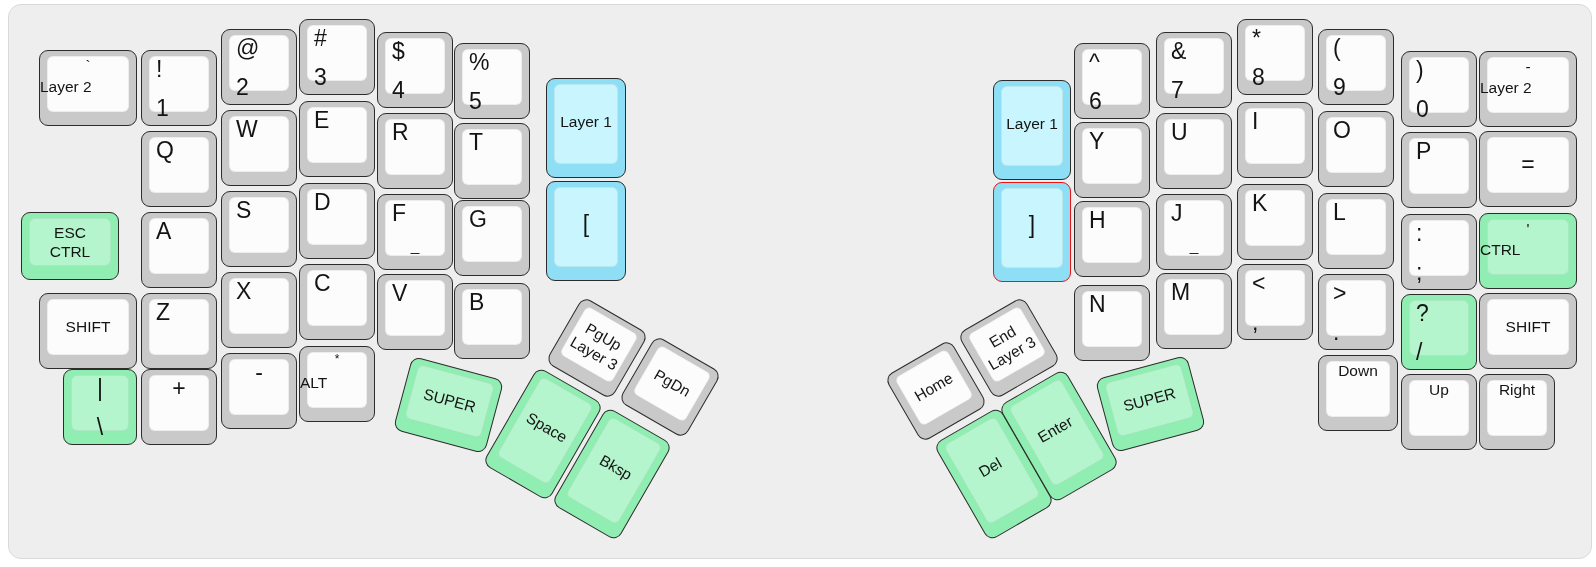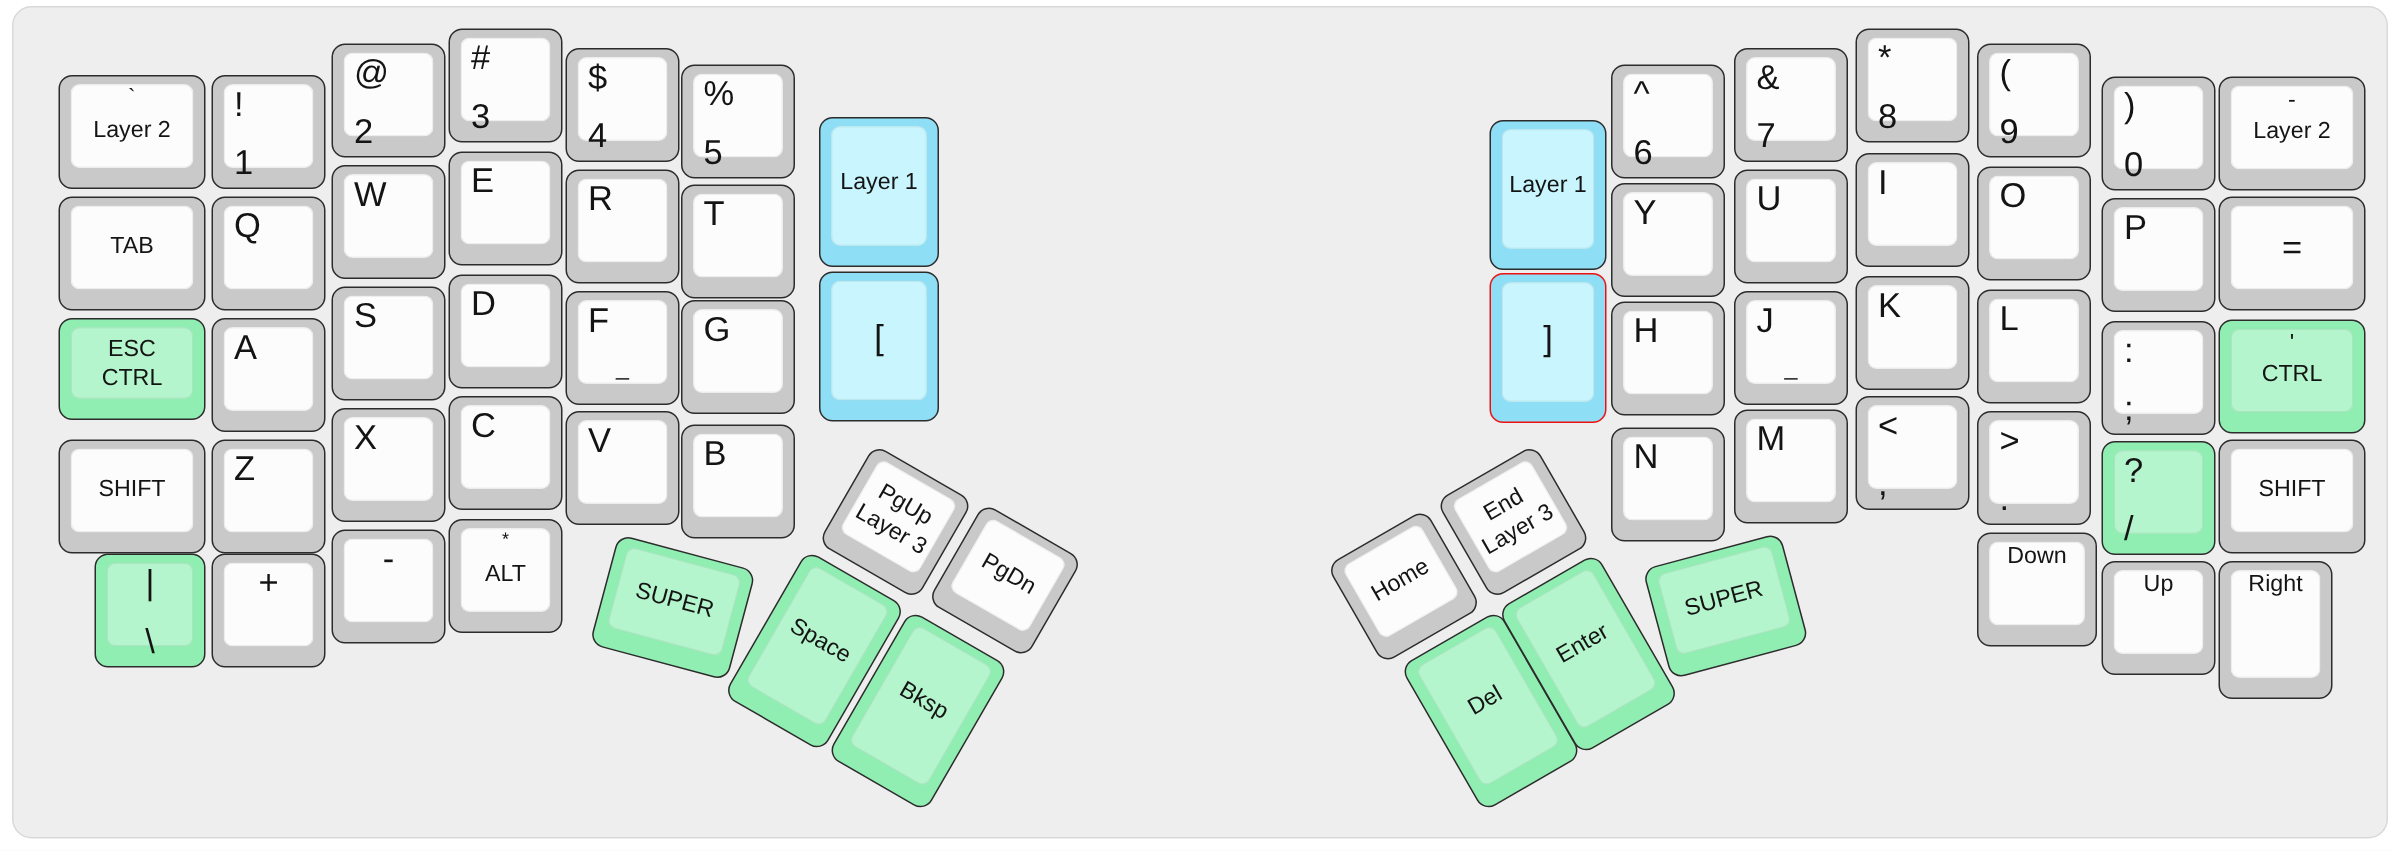--- a/index.html
+++ b/index.html
@@ -16,39 +16,35 @@
   .red{border-color:var(--red-border,#ee1111);}
   .leg{position:absolute;color:#141414;white-space:pre-line;pointer-events:none;}
   .s-xl{font-size:23px;line-height:1.1;}
   .s-md{font-size:15.5px;line-height:1.2;}
   .s-sm{font-size:12px;line-height:1.1;}
   .p-tl{left:14px;top:6px;}
   .p-ll{left:14px;top:45px;}
   .p-tc{left:0;right:0;top:6px;text-align:center;}
   .p-lc{left:0;right:0;top:45px;text-align:center;}
   .p-s1{left:0;right:0;top:6px;text-align:center;}
-  .p-s2{left:0;right:0;top:27px;text-align:center;}
+  .p-s2{left:0;right:0;top:27px;}
   .p-mid{left:0;right:0;top:44%;transform:translateY(-50%);text-align:center;}
   .p-ms{left:0;right:0;top:46%;transform:translateY(-50%);text-align:center;}
   .p-hb{left:0;right:0;top:42px;text-align:center;}
 </style>
 </head>
 <body style="background: rgb(255, 255, 255);">
 
 <div id="board">
     <div class="k c-gray" style="left: 30px; top: 45px; width: 98px; height: 76px;">
       <div class="ktop"></div>
       <span class="leg p-s1 s-md">`</span>
       <span class="leg p-s2 s-md">Layer 2</span>
     </div>
-    <div class="k c-gray" style="left: 30px; top: 126px; width: 98px; height: 76px;">
-      <div class="ktop"></div>
-      <span class="leg p-mid s-md">TAB</span>
-    </div>
-    <div class="k c-green" style="left: 30px; top: 207px; width: 98px; height: 68px; text-decoration: underline;">
+    <div class="k c-green" style="left: 12px; top: 207px; width: 98px; height: 68px; text-decoration: underline;">
       <div class="ktop"></div>
       <span class="leg p-ms s-md">ESC
 CTRL</span>
     </div>
     <div class="k c-gray" style="left: 30px; top: 288px; width: 98px; height: 76px;">
       <div class="ktop"></div>
       <span class="leg p-mid s-md">SHIFT</span>
     </div>
     <div class="k c-green" style="left: 54px; top: 364px; width: 74px; height: 76px;">
       <div class="ktop"></div>
@@ -300,21 +296,21 @@
     </div>
     <div class="k c-green" style="left: 1470px; top: 208px; width: 98px; height: 76px;">
       <div class="ktop"></div>
       <span class="leg p-s1 s-md">'</span>
       <span class="leg p-s2 s-md">CTRL</span>
     </div>
     <div class="k c-gray" style="left: 1470px; top: 288px; width: 98px; height: 76px;">
       <div class="ktop"></div>
       <span class="leg p-mid s-md">SHIFT</span>
     </div>
-    <div class="k c-gray" style="left: 1470px; top: 369px; width: 76px; height: 92px;">
+    <div class="k c-gray" style="left: 1470px; top: 369px; width: 76px; height: 76px;">
       <div class="ktop"></div>
       <span class="leg p-tc s-md">Right</span>
     </div>
     <div class="k c-gray" style="left: 889px; top: 348px; width: 76px; height: 76px; transform: rotate(-30deg);">
       <div class="ktop"></div>
       <span class="leg p-mid s-md">Home</span>
     </div>
     <div class="k c-gray" style="left: 962px; top: 305px; width: 76px; height: 76px; transform: rotate(-30deg);">
       <div class="ktop"></div>
       <span class="leg p-ms s-md">End

